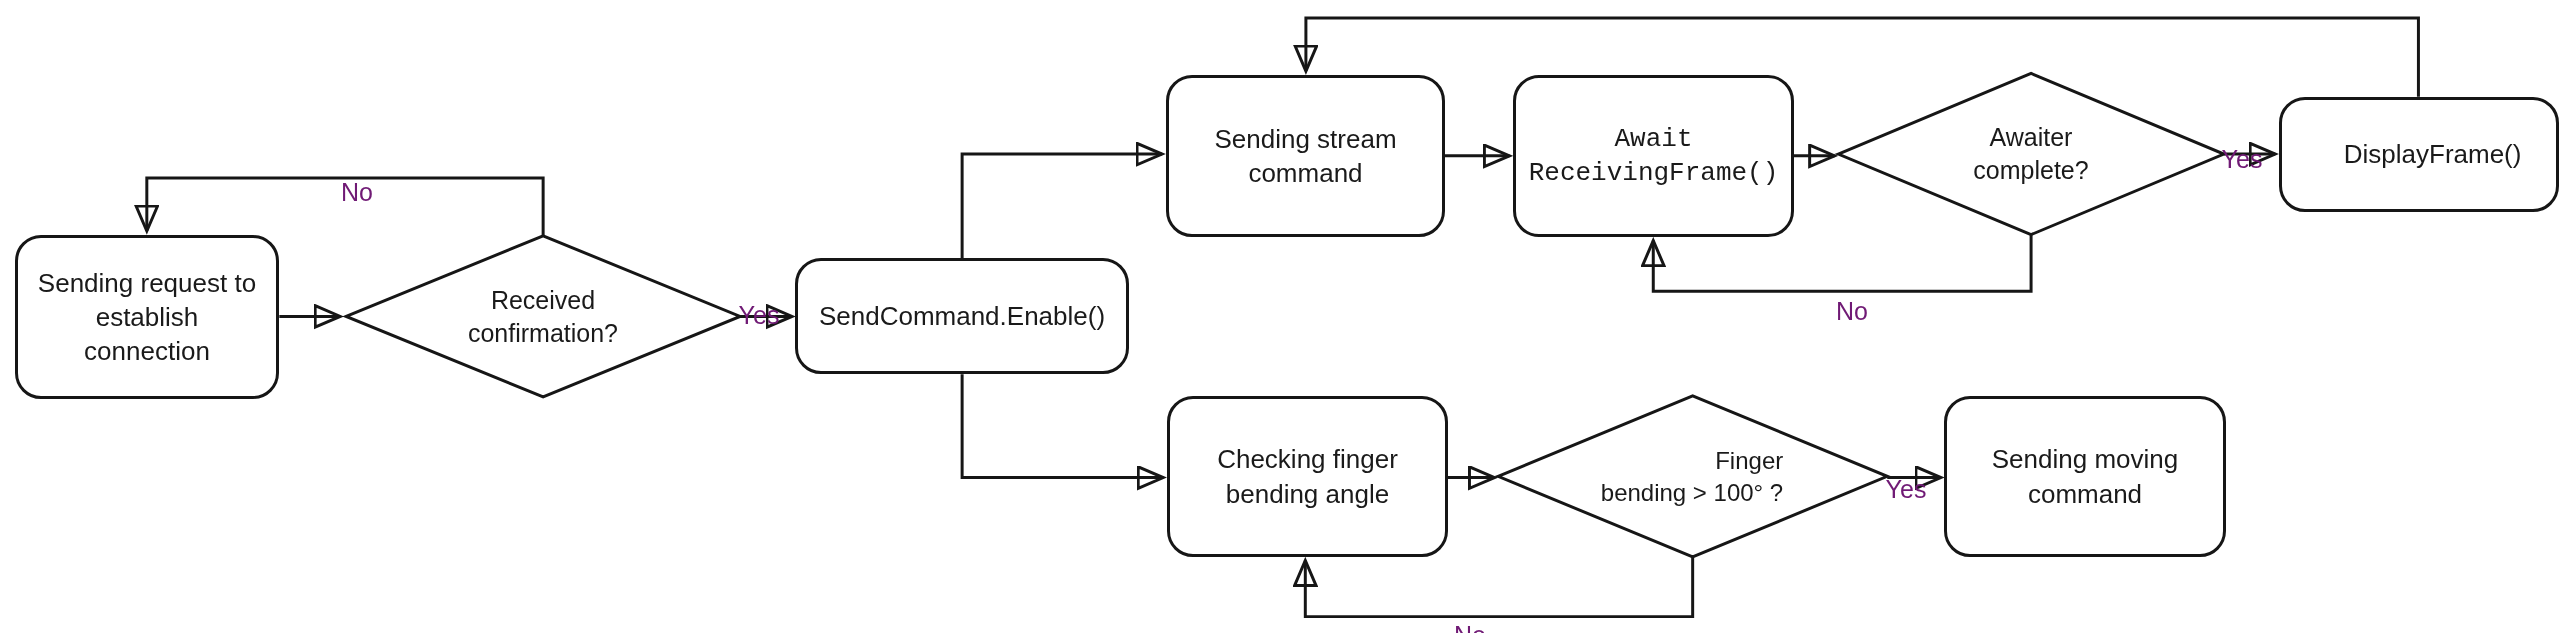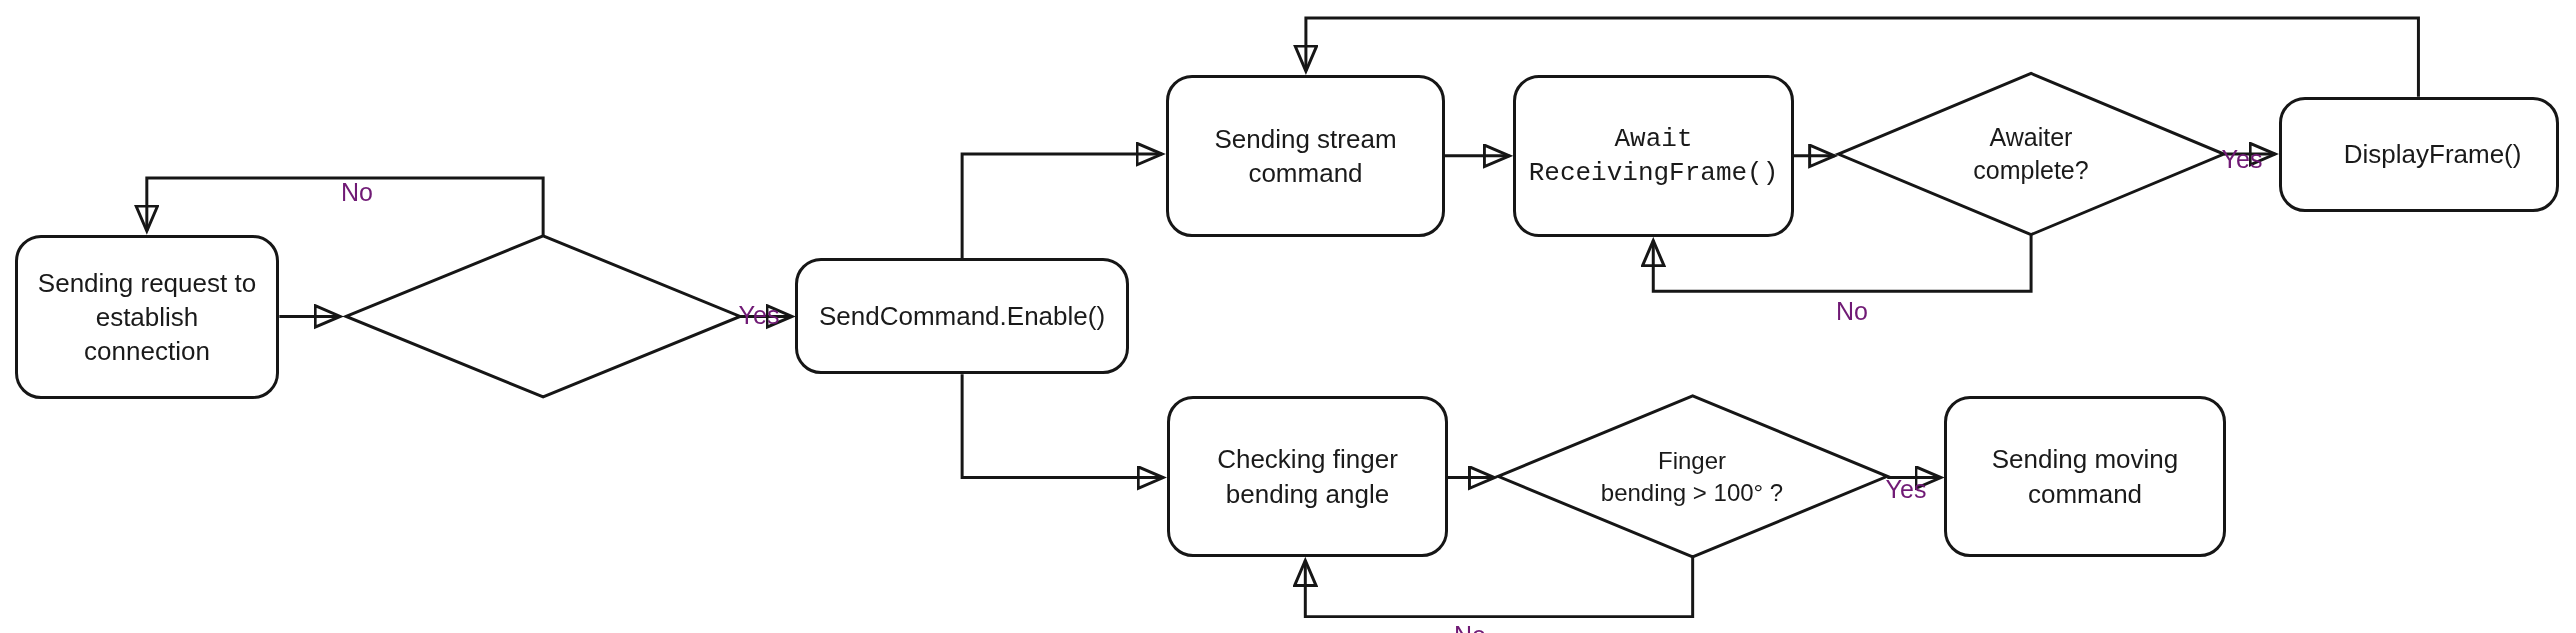--- a/index.html
+++ b/index.html
@@ -113,25 +113,27 @@
 ReceivingFrame()</div>
 
   <div class="node" style="left:2279px; top:97px; width:280px; height:115px;padding-left:32px;">DisplayFrame()</div>
 
   <div class="node" style="left:1167px; top:396px; width:281px; height:161px;">Checking finger
 bending angle</div>
 
   <div class="node" style="left:1944px; top:396px; width:282px; height:161px;">Sending moving
 command</div>
 
+  <div class="dlabel" style="left:394px; top:257px; width:298px; height:119px;">Received
+confirmation?</div>
 
   <div class="dlabel" style="left:1882px; top:94px; width:298px; height:119px;">Awaiter
 complete?</div>
 
-  <div class="dlabel small" style="left:1543px; top:417px; width:298px; height:119px;">Finger
+  <div class="dlabel small" style="left:1543px; top:417px; width:298px; height:119px;text-align:right;">Finger
 bending &gt; 100° ?</div>
 
   <div class="elabel" style="left:327px; top:138px; width:60px; height:30px;">No</div>
 
   <div class="elabel" style="left:729px; top:261px; width:60px; height:30px;">Yes</div>
 
   <div class="elabel" style="left:2212px; top:105px; width:60px; height:30px;">Yes</div>
 
   <div class="elabel" style="left:1822px; top:257px; width:60px; height:30px;">No</div>
 

